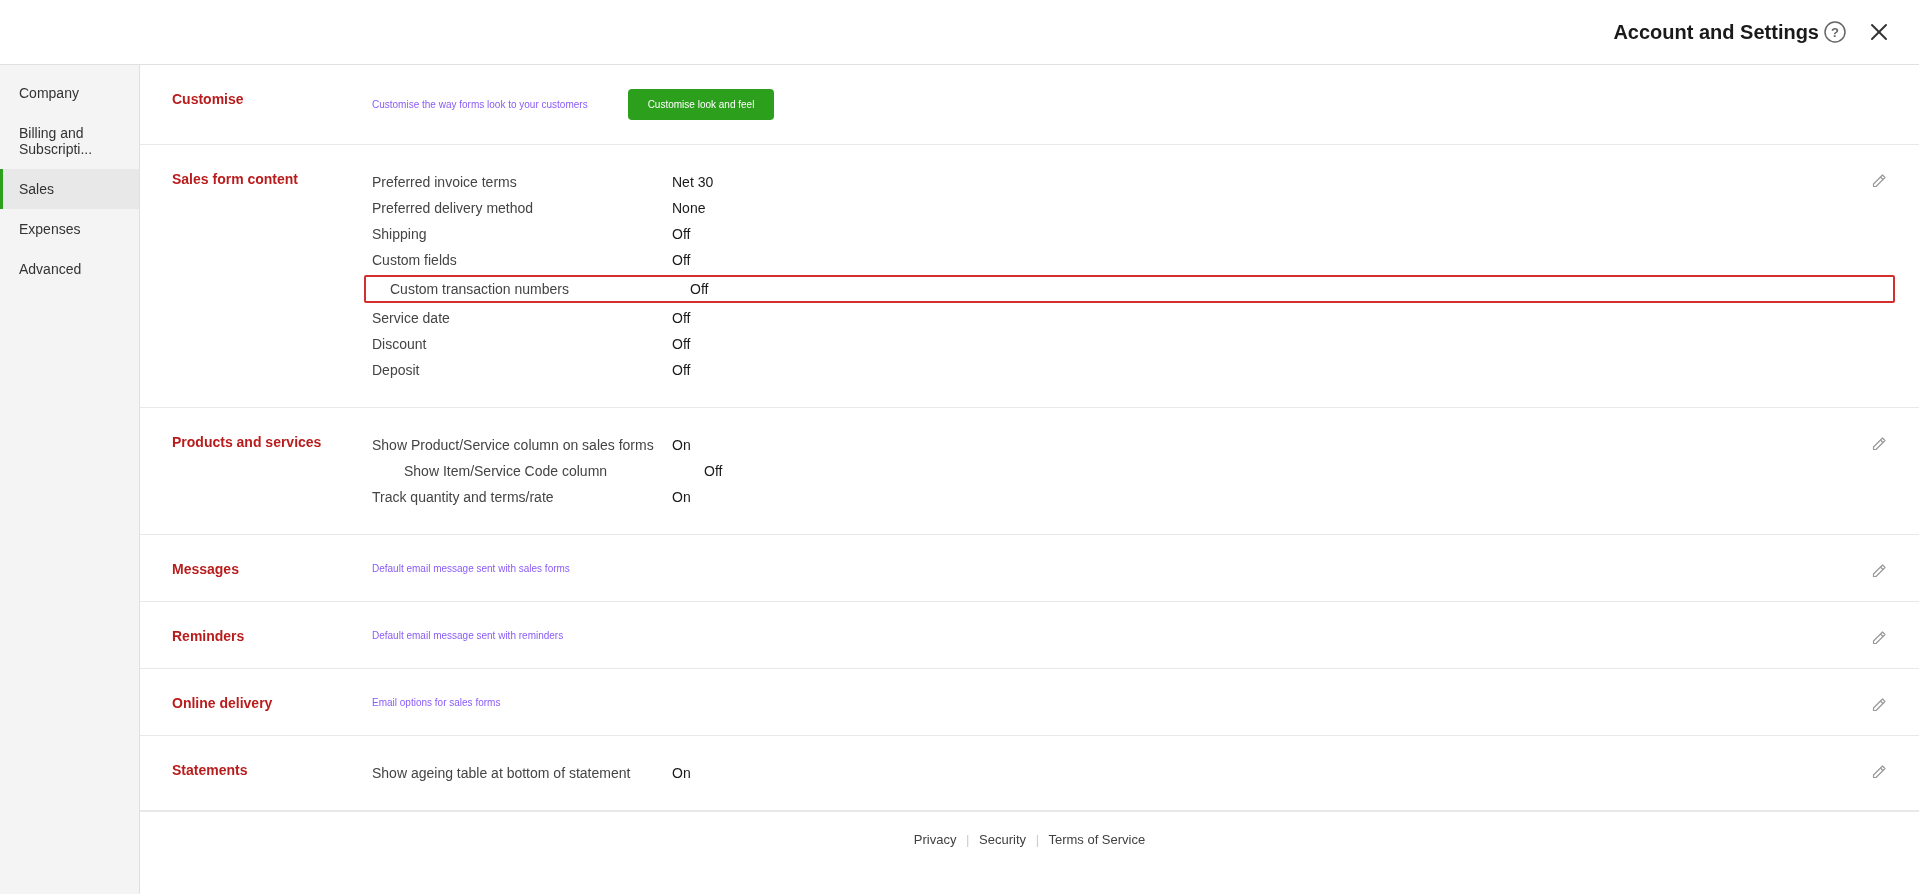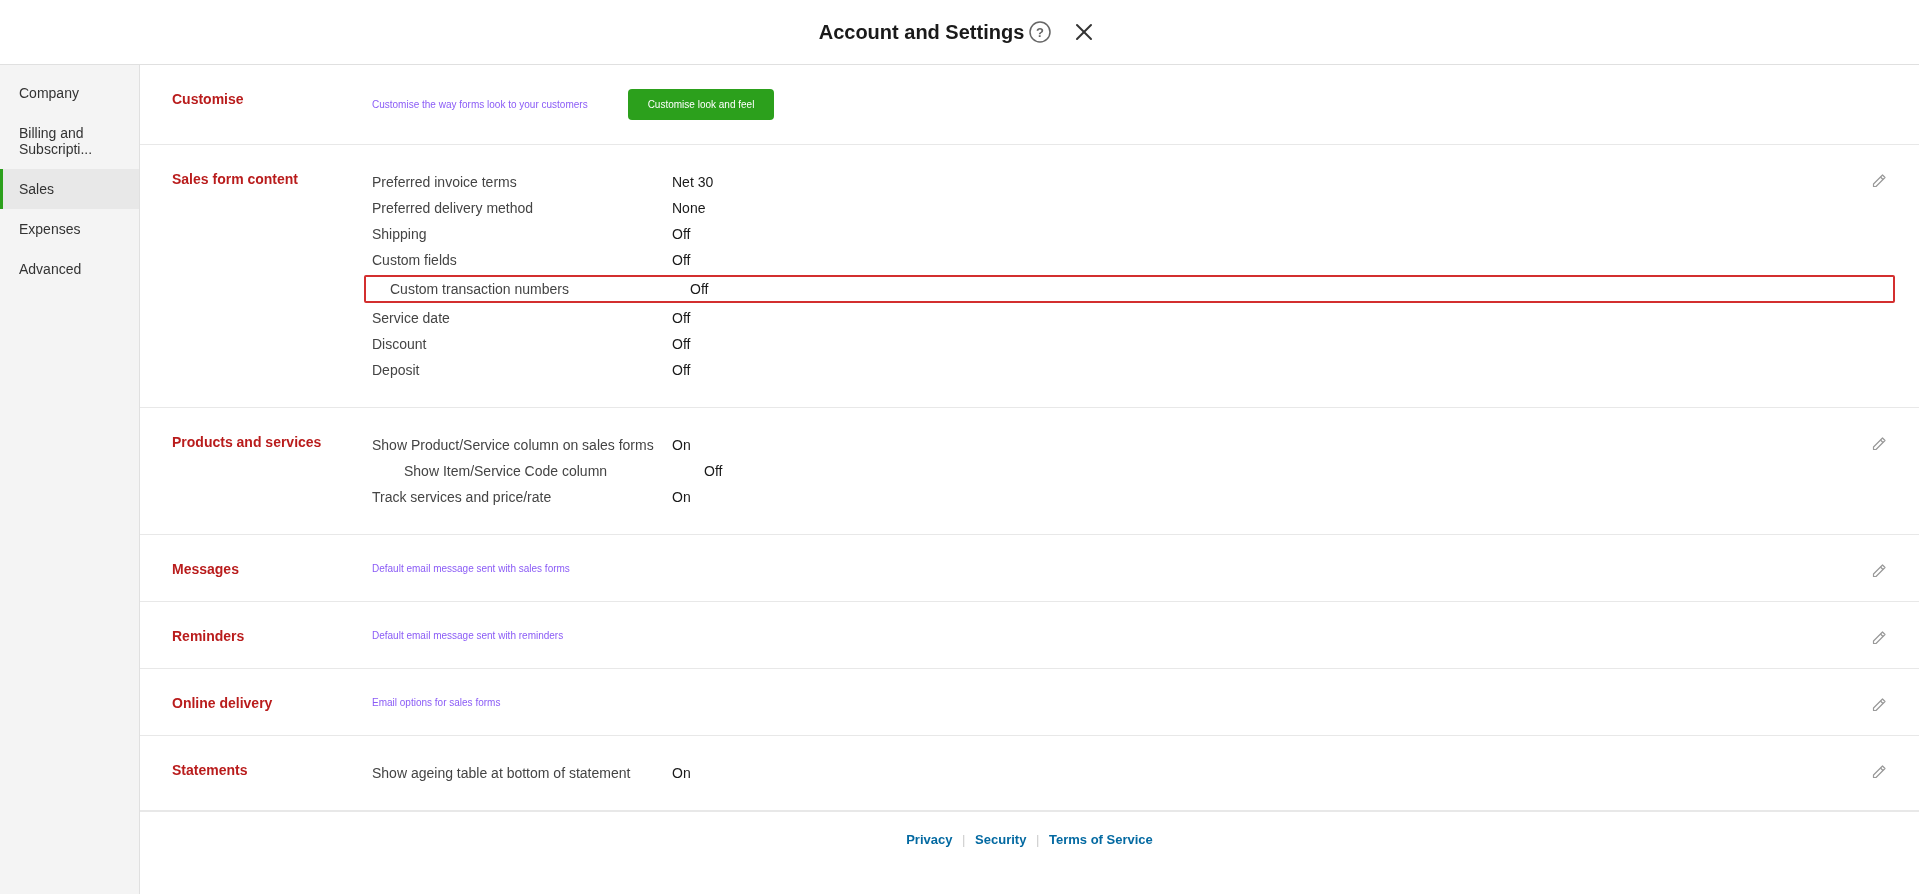--- a/index.html
+++ b/index.html
@@ -19,21 +19,21 @@
     .modal {
       position: absolute;
       top: 0; left: 0; right: 0; bottom: 0;
       background: #fff;
       display: flex;
       flex-direction: column;
     }
     .modal-header {
       display: flex;
       align-items: center;
-      justify-content: center;
+      justify-content: flex-end;
       padding: 16px 24px;
       border-bottom: 1px solid #e0e0e0;
       background: #fff;
     }
     .modal-title {
       font-size: 20px;
       font-weight: 600;
       color: #1a1a1a;
     }
     .modal-header-icons {
@@ -155,23 +155,22 @@
       padding-left: 32px;
     }
     .footer-links {
       text-align: center;
       padding: 20px;
       color: #888;
       font-size: 13px;
       border-top: 1px solid #e8e8e8;
     }
     .footer-links a {
-      color: #0369a1;
+      color: #404040;
       text-decoration: none;
-      font-weight: bold;
     }
     .separator {
       margin: 0 6px;
       color: #ccc;
     }
     
     .pencil-icon {
       width: 16px;
       height: 16px;
       display: inline-block;
@@ -284,21 +283,21 @@
               <span class="form-row-label">Show Product/Service column on sales forms</span>
               <span class="form-row-value">On</span>
             </div>
 
             <div class="form-row form-row-indent">
               <span class="form-row-label">Show Item/Service Code column</span>
               <span class="form-row-value">Off</span>
             </div>
 
             <div class="form-row">
-              <span class="form-row-label">Track services and price/rate</span>
+              <span class="form-row-label">Track quantity and terms/rate</span>
               <span class="form-row-value">On</span>
             </div>
 
           </div>
           <div class="section-edit">
             <svg class="pencil-icon" viewBox="0 0 16 16" fill="none" xmlns="http://www.w3.org/2000/svg">
               <path d="M11.5 2L14 4.5L5 13.5H2.5V11L11.5 2Z" stroke="#999" stroke-width="1.2" stroke-linejoin="round"></path>
               <path d="M9.5 4L12 6.5" stroke="#999" stroke-width="1.2"></path>
             </svg>
           </div>

